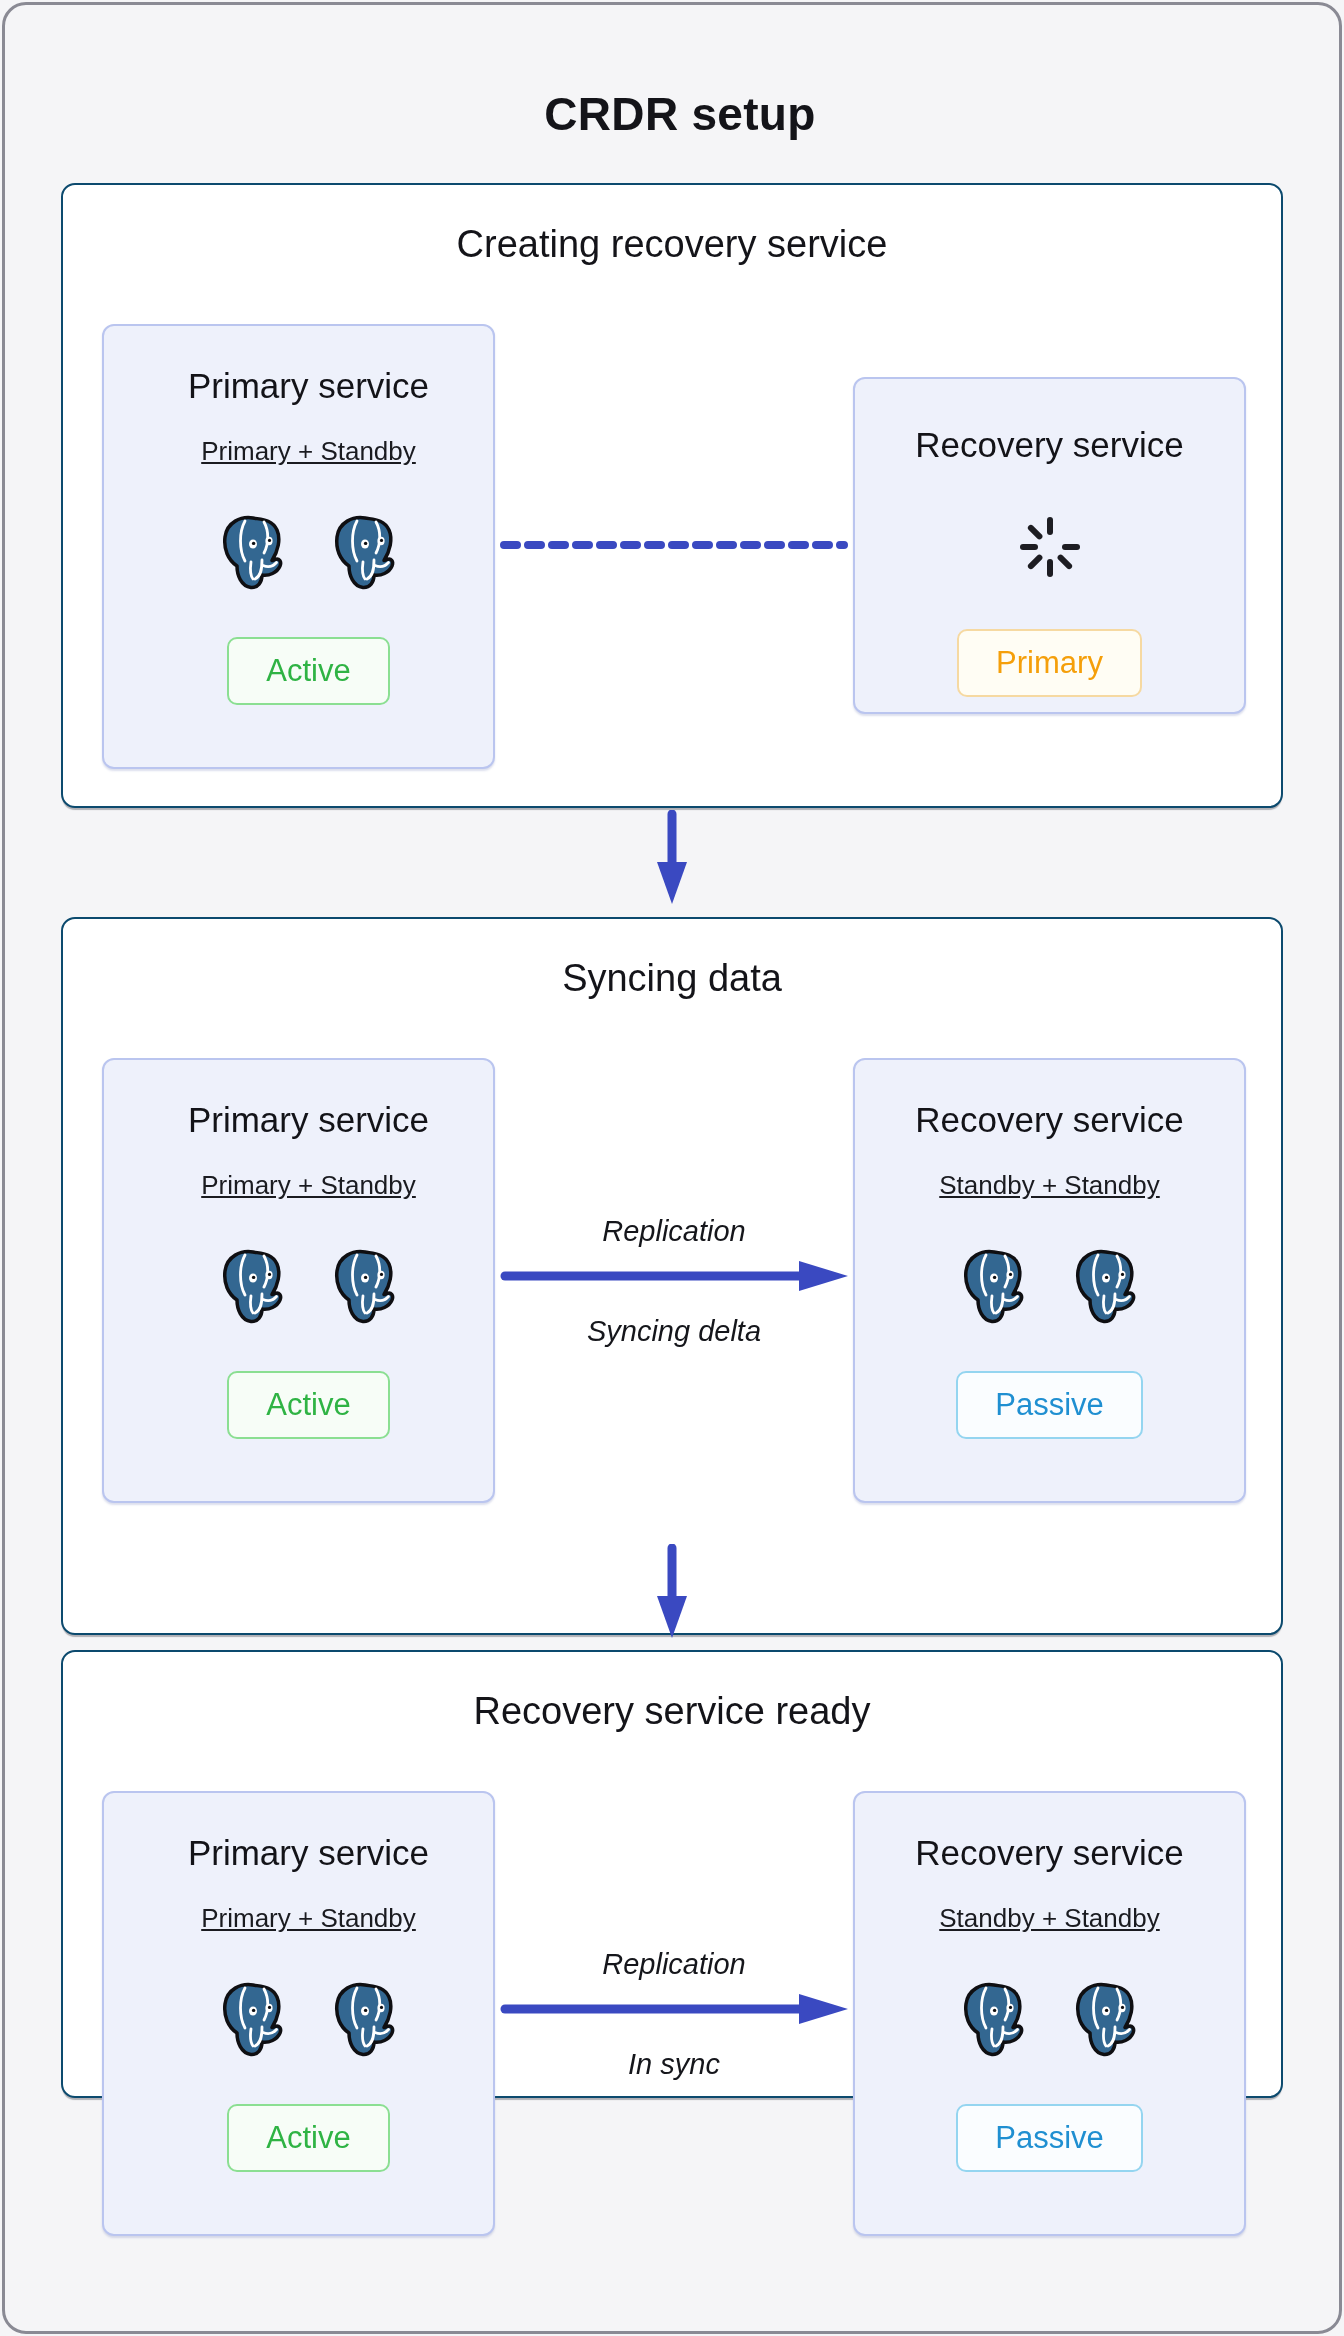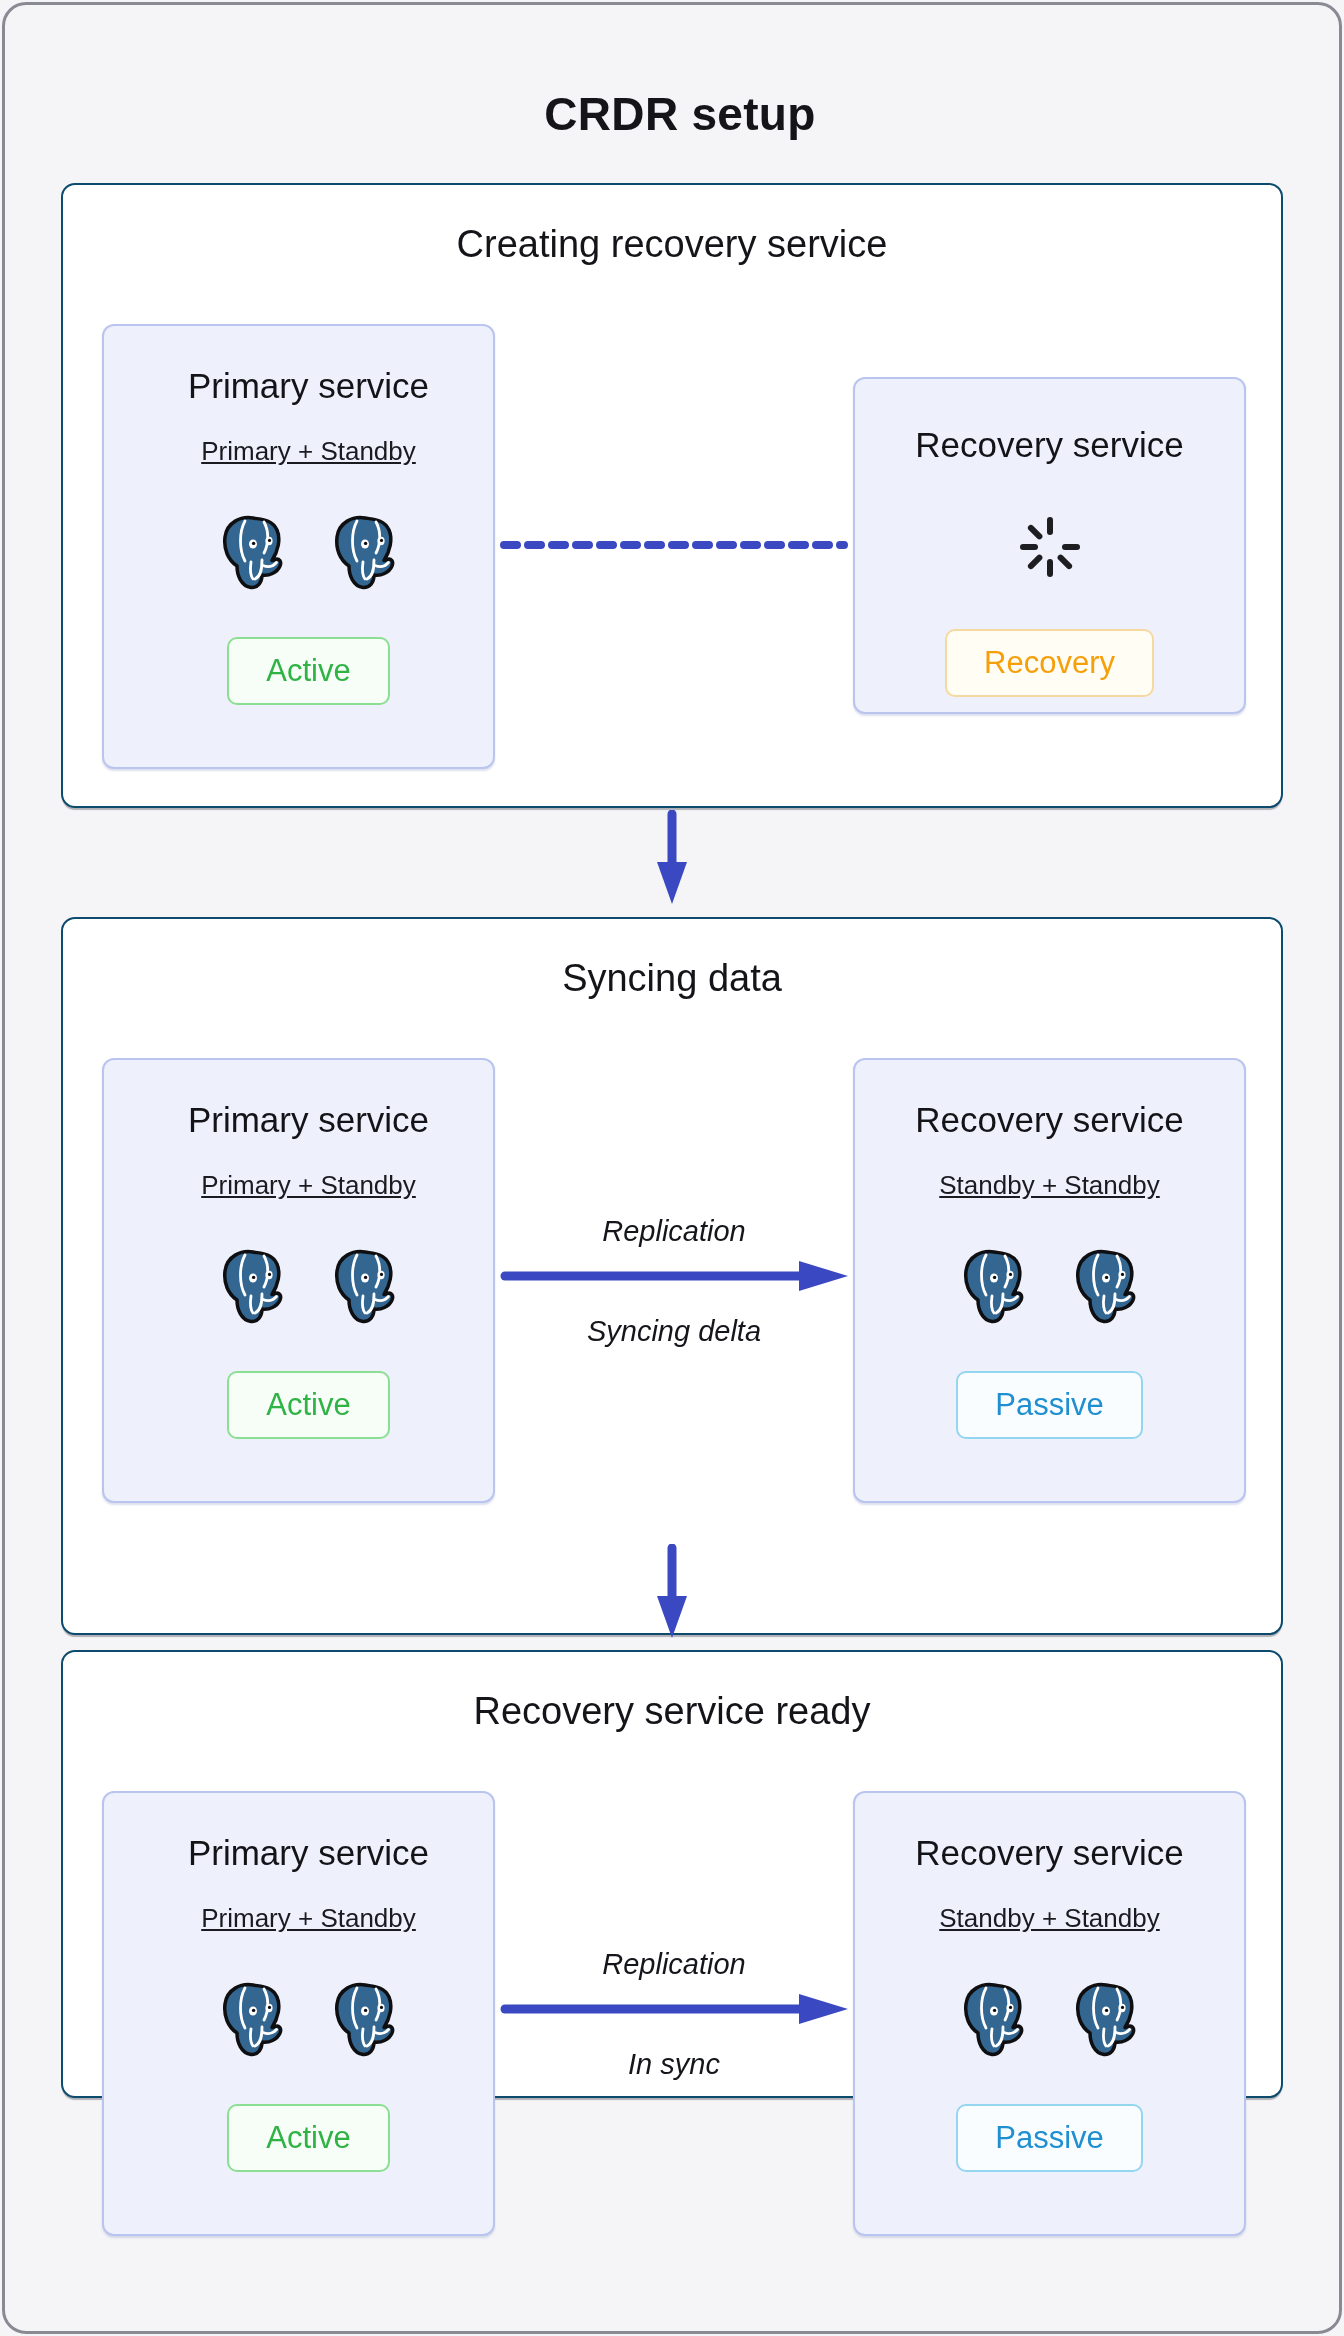--- a/index.html
+++ b/index.html
@@ -124,21 +124,21 @@
         <line x1="32" y1="5" x2="32" y2="17"></line>
         <line x1="51.1" y1="12.9" x2="42.6" y2="21.4" opacity="0"></line>
         <line x1="59" y1="32" x2="47" y2="32"></line>
         <line x1="51.1" y1="51.1" x2="42.6" y2="42.6"></line>
         <line x1="32" y1="59" x2="32" y2="47"></line>
         <line x1="12.9" y1="51.1" x2="21.4" y2="42.6"></line>
         <line x1="5" y1="32" x2="17" y2="32"></line>
         <line x1="12.9" y1="12.9" x2="21.4" y2="21.4"></line>
       </g>
     </svg>
-    <div class="badge badge-creating">Recovery</div>
+    <div class="badge badge-creating">Primary</div>
   </div>
 </section>
 
 <svg class="v-arrow" id="v-arrow-1" viewBox="0 0 44 96">
   <line x1="22" y1="4" x2="22" y2="56" stroke="#3a49c1" stroke-width="9" stroke-linecap="round"></line>
   <polygon points="7,52 37,52 22,94" fill="#3a49c1"></polygon>
 </svg>
 
 <section class="stage" id="stage-2">
   <h2 class="stage-heading">Syncing data</h2>

